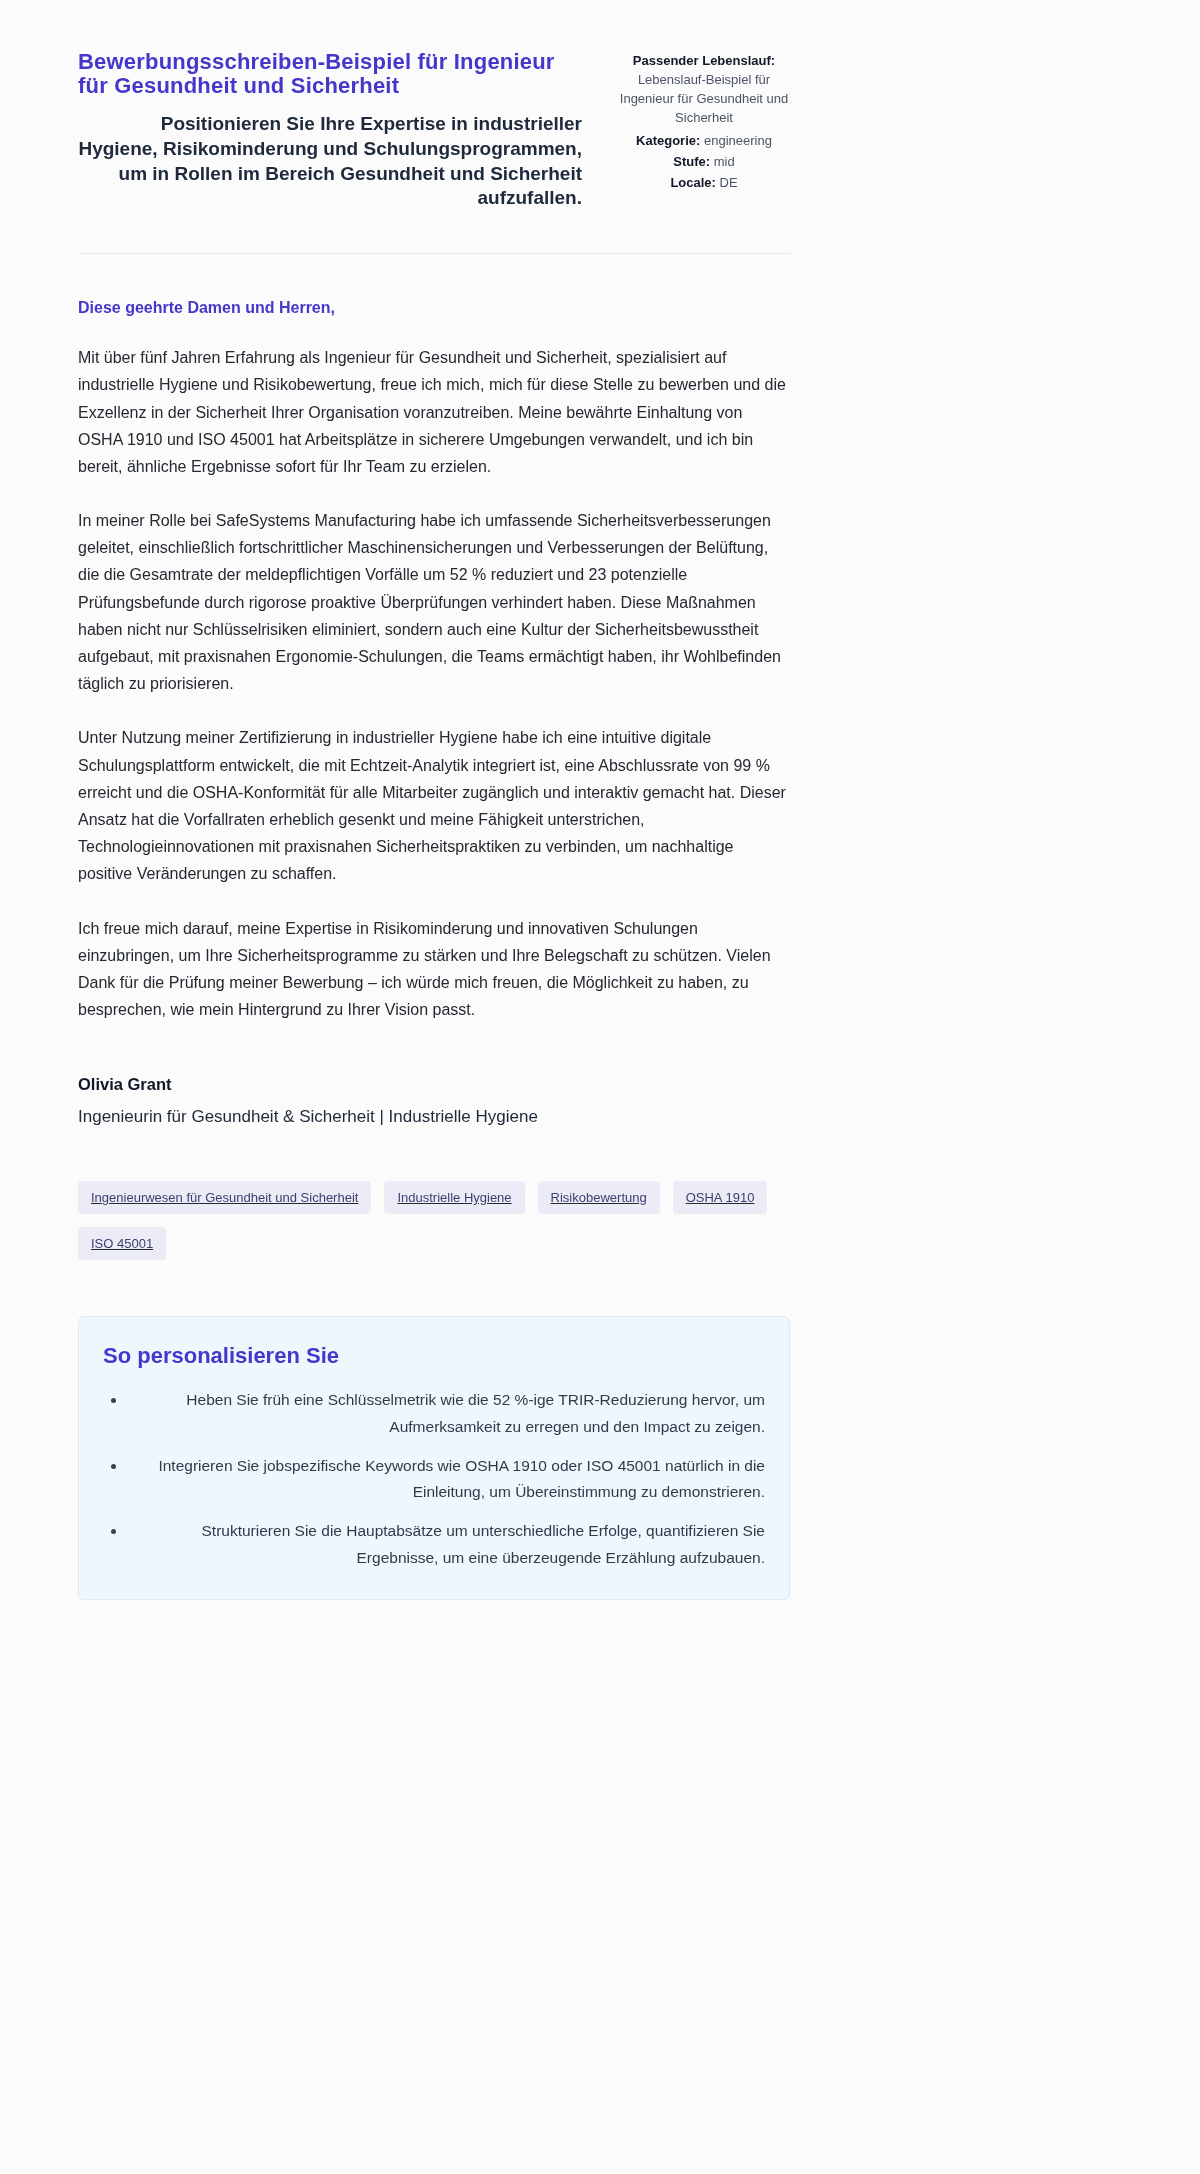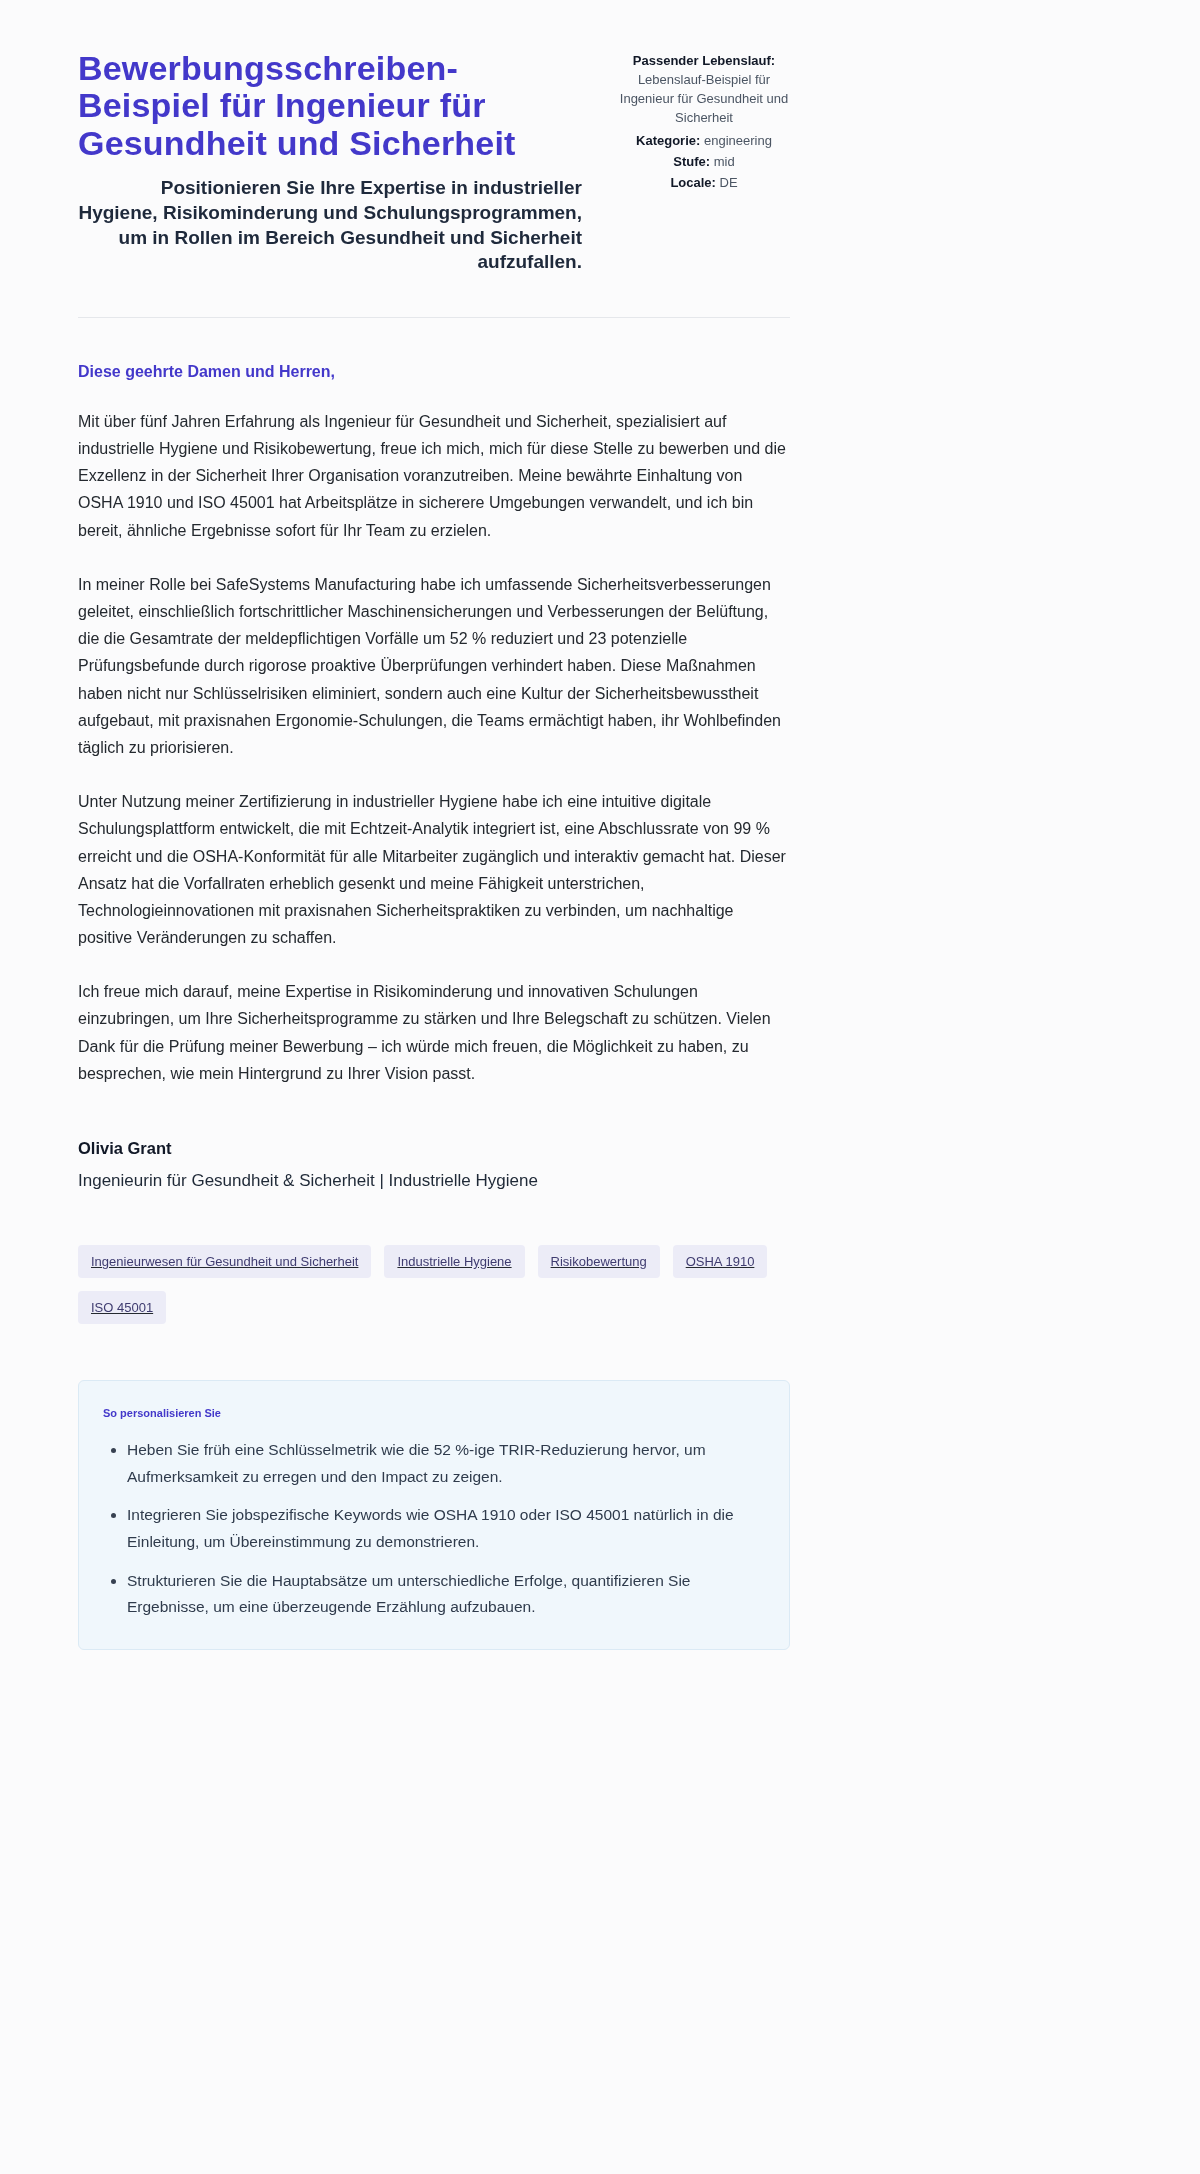--- a/index.html
+++ b/index.html
@@ -33,21 +33,21 @@
   
   .header{
     display:flex;
     justify-content:space-between;
     align-items:flex-start;
     gap:36px;
   }
   .header-left{width:505px;}
   h1.title{
     margin:0 0 14px 0;
-    font-size:34px;
+    font-size:22px;
     line-height:1.1;
     font-weight:700;
     color:var(--accent);
     letter-spacing:0.2px;
   }
   .subtitle{
     margin:0;
     font-size:19px;
     line-height:1.3;
     font-weight:700;
@@ -127,27 +127,28 @@
   .tips{
     margin-top:56px;
     margin-bottom:60px;
     background:var(--tips-bg);
     border:1px solid var(--tips-border);
     border-radius:6px;
     padding:26px 24px 28px 24px;
   }
   .tips h2{
     margin:0 0 18px 0;
-    font-size:11px;
+    font-size:22px;
     font-weight:700;
     color:var(--accent);
   }
   .tips ul{
     margin:0;
     padding-left:24px;
+    text-align:right;
   }
   .tips li{
     font-size:15.5px;
     line-height:1.72;
     color:#2f3b4c;
     margin-bottom:12px;
   }
   .tips li:last-child{margin-bottom:0;}
   .tips li::marker{color:#374151;}
 </style>

